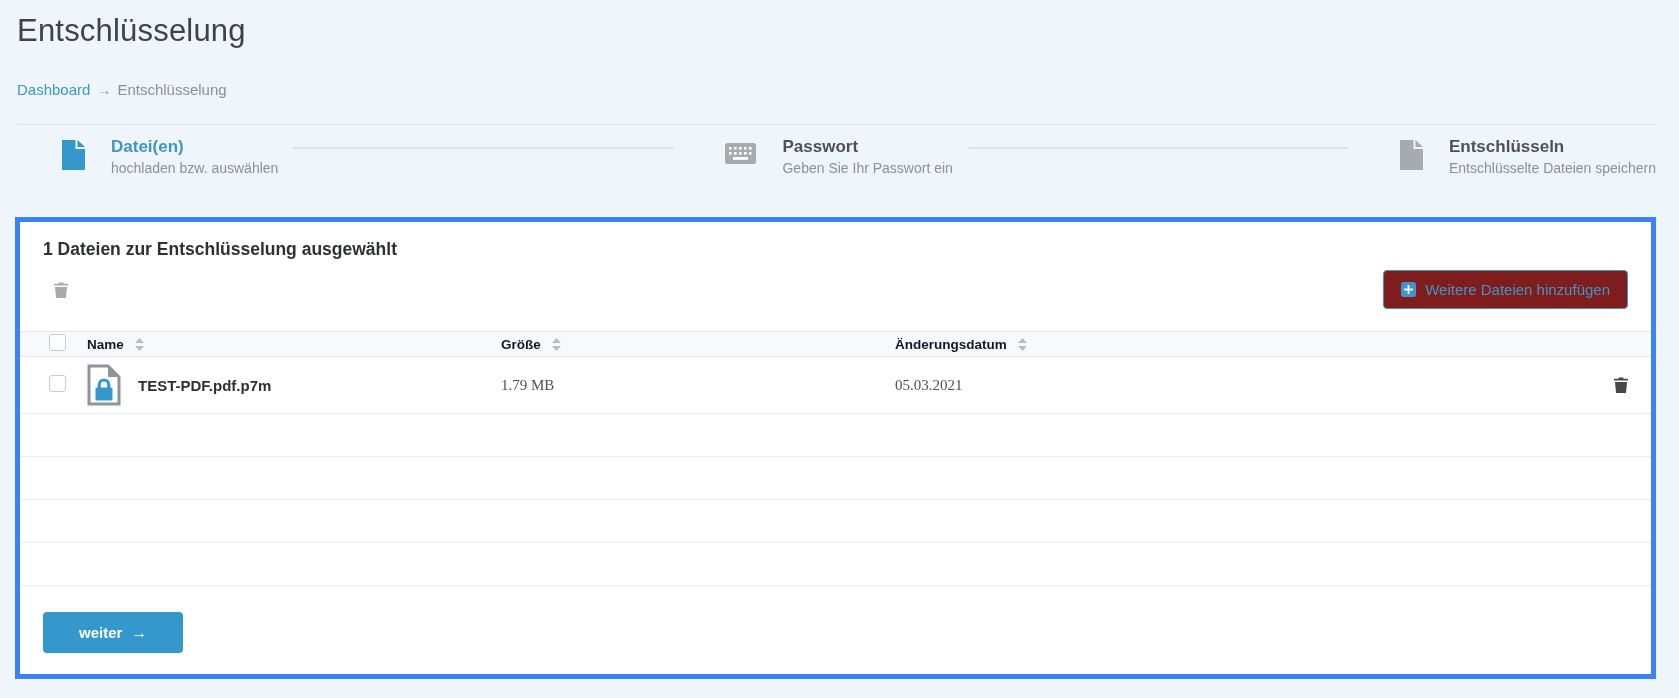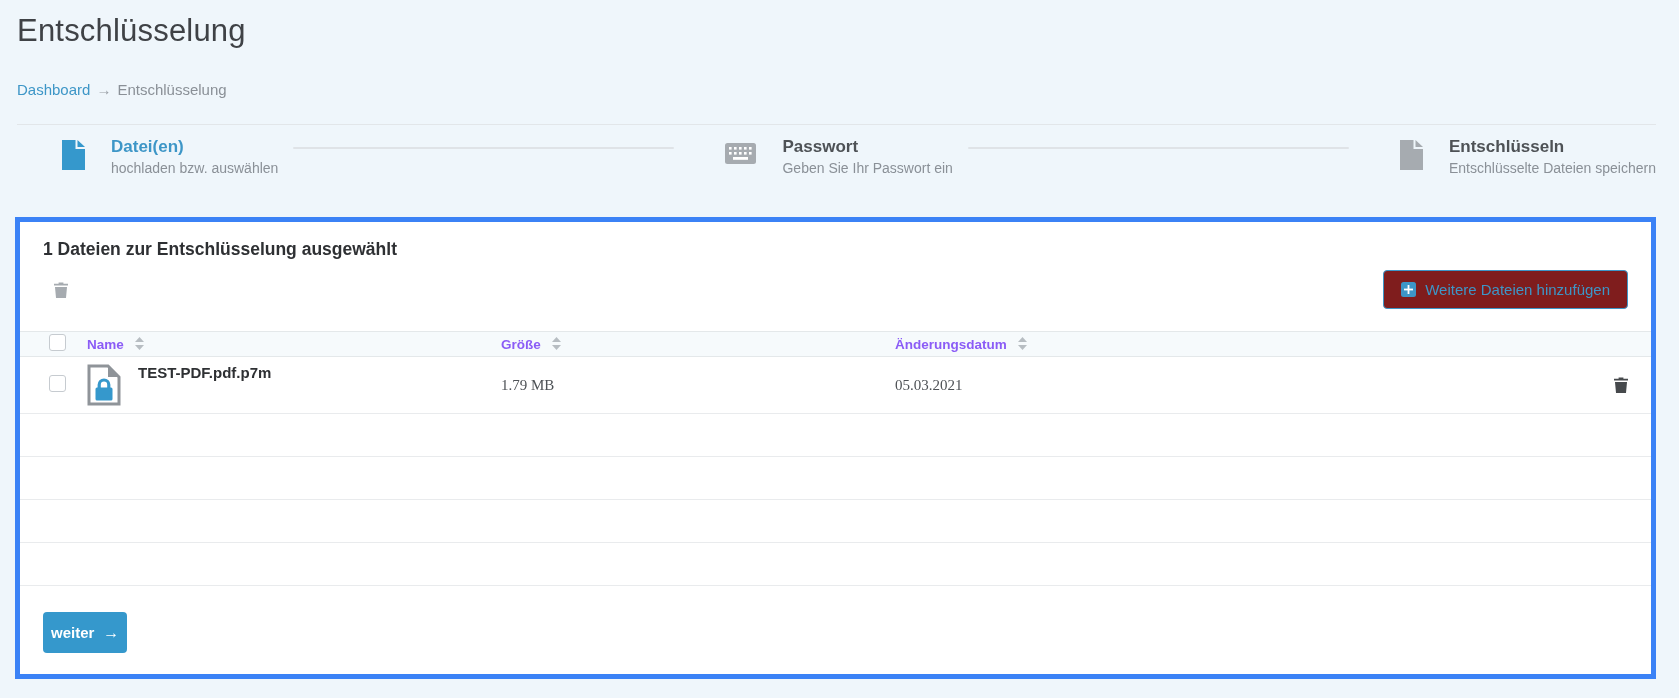--- a/index.html
+++ b/index.html
@@ -43,40 +43,40 @@
     color:#3d96c7; font-size:15px; font-family:inherit;
     padding:10px 17px; cursor:pointer;
   }
 
   
   .tgrid { display:grid; grid-template-columns:67px 414px 394px 1fr 60px; align-items:center; }
   .thead {
     background:#f6fafc; border-top:1px solid #e4e8ea; border-bottom:1px solid #e4e8ea;
     height:26px; margin-top:12px;
   }
-  .th { display:flex; gap:11px; font-size:13.5px; font-weight:700; color:#8b5cf6; }
+  .th { display:flex; align-items:center; gap:11px; font-size:13.5px; font-weight:700; color:#0f172a; }
   .cb-cell { padding-left:29px; }
   .checkbox {
     display:inline-block; width:17px; height:17px;
     border:1px solid #c6cbd0; border-radius:3px; background:#fff; cursor:pointer;
   }
   .trow { height:57px; border-bottom:1px solid #e9ebed; }
-  .name-cell { display:flex; align-items:flex-start; gap:17px; }
+  .name-cell { display:flex; align-items:center; gap:17px; }
   .file-name { font-size:15px; font-weight:700; color:#2e3033; }
   .cell-text { font-size:15px; color:#4e5256;font-family:Liberation Serif, serif; }
   .row-trash { justify-self:center; }
   .empty-row { height:43px; border-bottom:1px solid #e9ebed; }
 
   
   .card-footer { padding:26px 23px 21px 23px; }
   .next-btn {
     display:inline-flex; align-items:center; gap:9px;
     background:#3598cc; color:#fff; border:none; border-radius:4px;
     font-family:inherit; font-size:15px; font-weight:700;
-    padding:12px 8px; cursor:pointer;
+    padding:12px 36px; cursor:pointer;
   }
   .next-arrow { font-weight:400; font-size:16px; line-height:1; }
 </style>
 </head>
 <body>
 
 <div class="page-header">
   <h1 class="page-title">Entschlüsselung</h1>
   <nav class="breadcrumb">
     <a href="#">Dashboard</a><span class="sep">→</span><span>Entschlüsselung</span>

